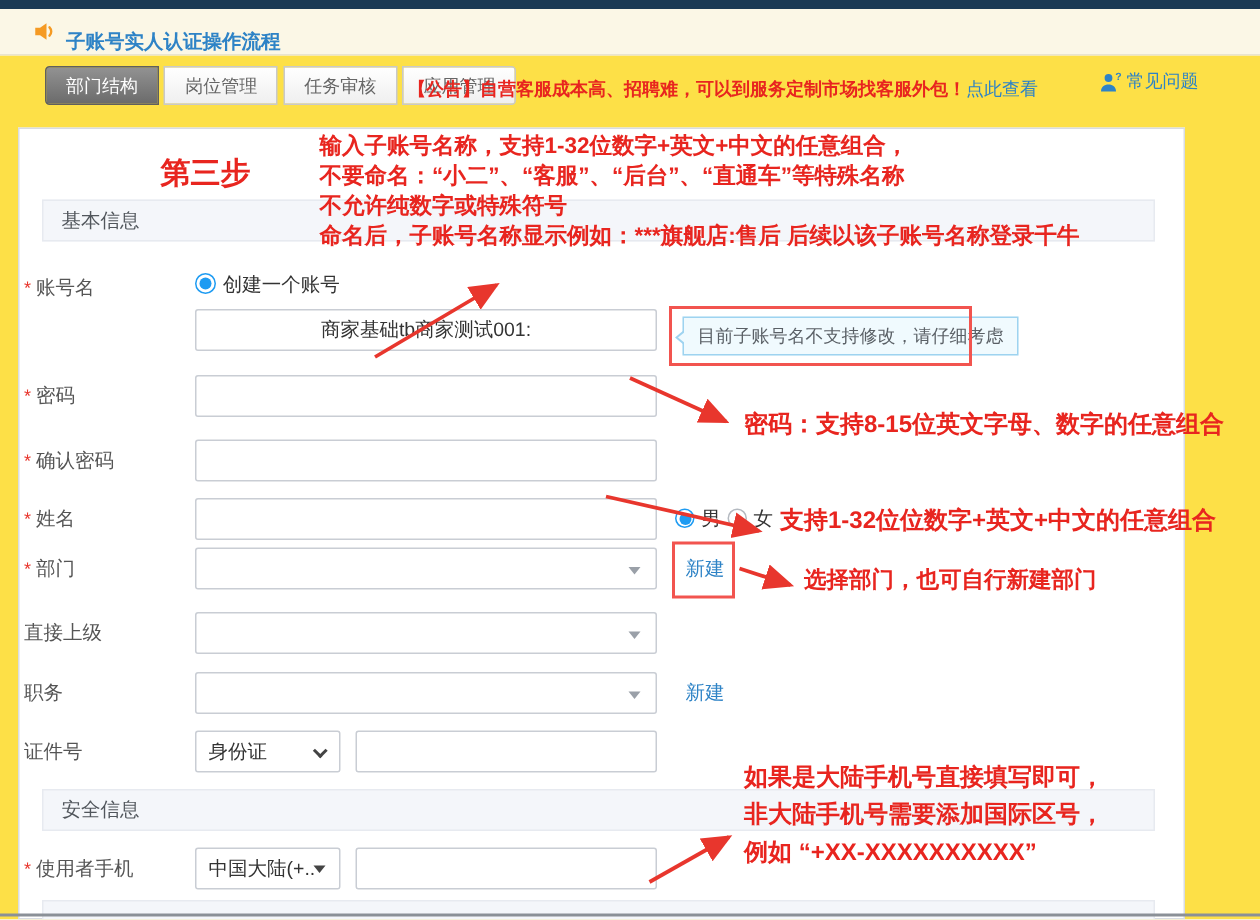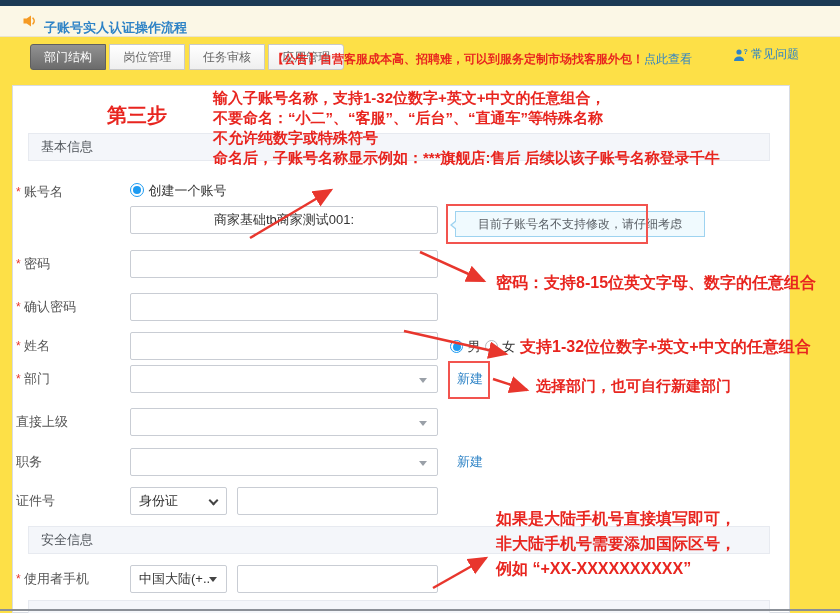--- a/index.html
+++ b/index.html
@@ -65,21 +65,21 @@
   .red { position:absolute; color:#e8251f; font-weight:bold; white-space:nowrap; z-index:10; }
   .step { font-size:20px; }
   .tipblock { font-size:15px; line-height:20px; }
   .tip16 { font-size:16px; }
   .tip15 { font-size:15px; }
   .phoneblock { font-size:16px; line-height:25px; }
 
   .redbox { position:absolute; border:2px solid #f2544f; z-index:40; }
 
   .tooltip { position:absolute; left:455px; top:211px; background:#f0fafe; border:1px solid #9ed3f0; color:#5a6066;
-             font-size:12px; line-height:24px; padding:0 22px; white-space:nowrap; z-index:5; }
+             font-size:12px; line-height:24px; padding:0 9px; white-space:nowrap; z-index:5; }
   .tooltip::before { content:""; position:absolute; left:-6px; top:8px; width:0; height:0;
                      border-top:5px solid transparent; border-bottom:5px solid transparent; border-right:6px solid #9ed3f0; }
   .tooltip::after { content:""; position:absolute; left:-4px; top:9px; width:0; height:0;
                     border-top:4px solid transparent; border-bottom:4px solid transparent; border-right:5px solid #f0fafe; }
 
   .overlay { position:absolute; left:0; top:0; z-index:50; pointer-events:none; }
   .botline { left:0; top:609px; width:840px; height:2px; background:#8b9097; z-index:60; }
 </style>
 </head>
 <body>

